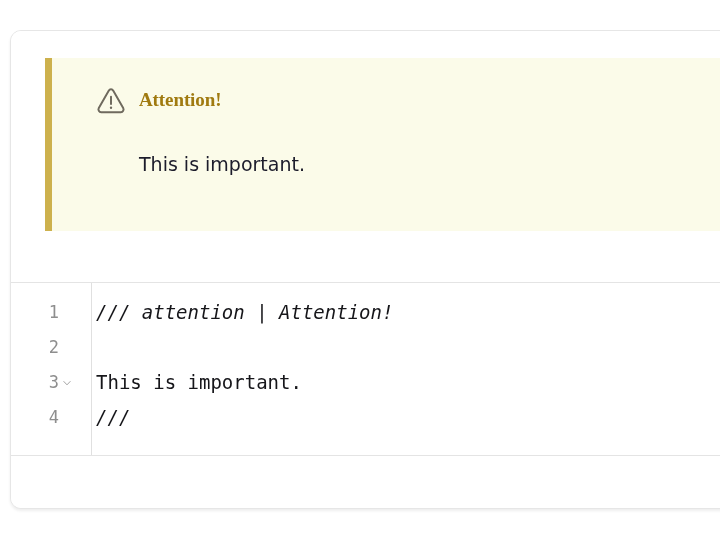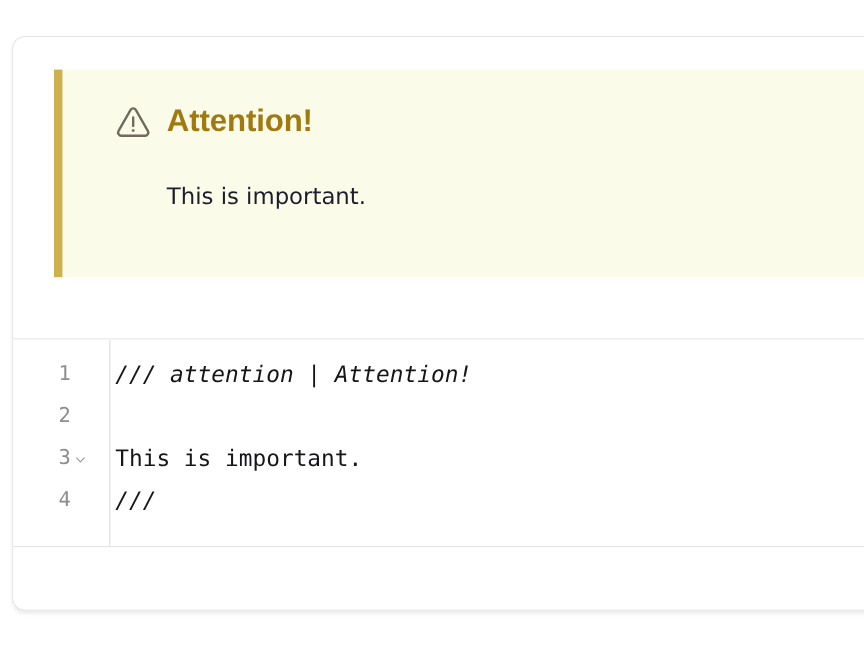--- a/index.html
+++ b/index.html
@@ -64,22 +64,22 @@
   }
 
   .warn-icon {
     width: 30px;
     height: 30px;
     display: block;
     flex: 0 0 auto;
   }
 
   .admonition-title-text {
-    font-family: Liberation Sans, sans-serif;
-    font-size: 26px;
+    font-family: Liberation Serif, serif;
+    font-size: 19px;
     font-weight: bold;
     color: #a07a10;
     letter-spacing: -0.1px;
     white-space: nowrap;
   }
 
   .admonition-body {
     position: absolute;
     left: 87px;
     top: 95px;

